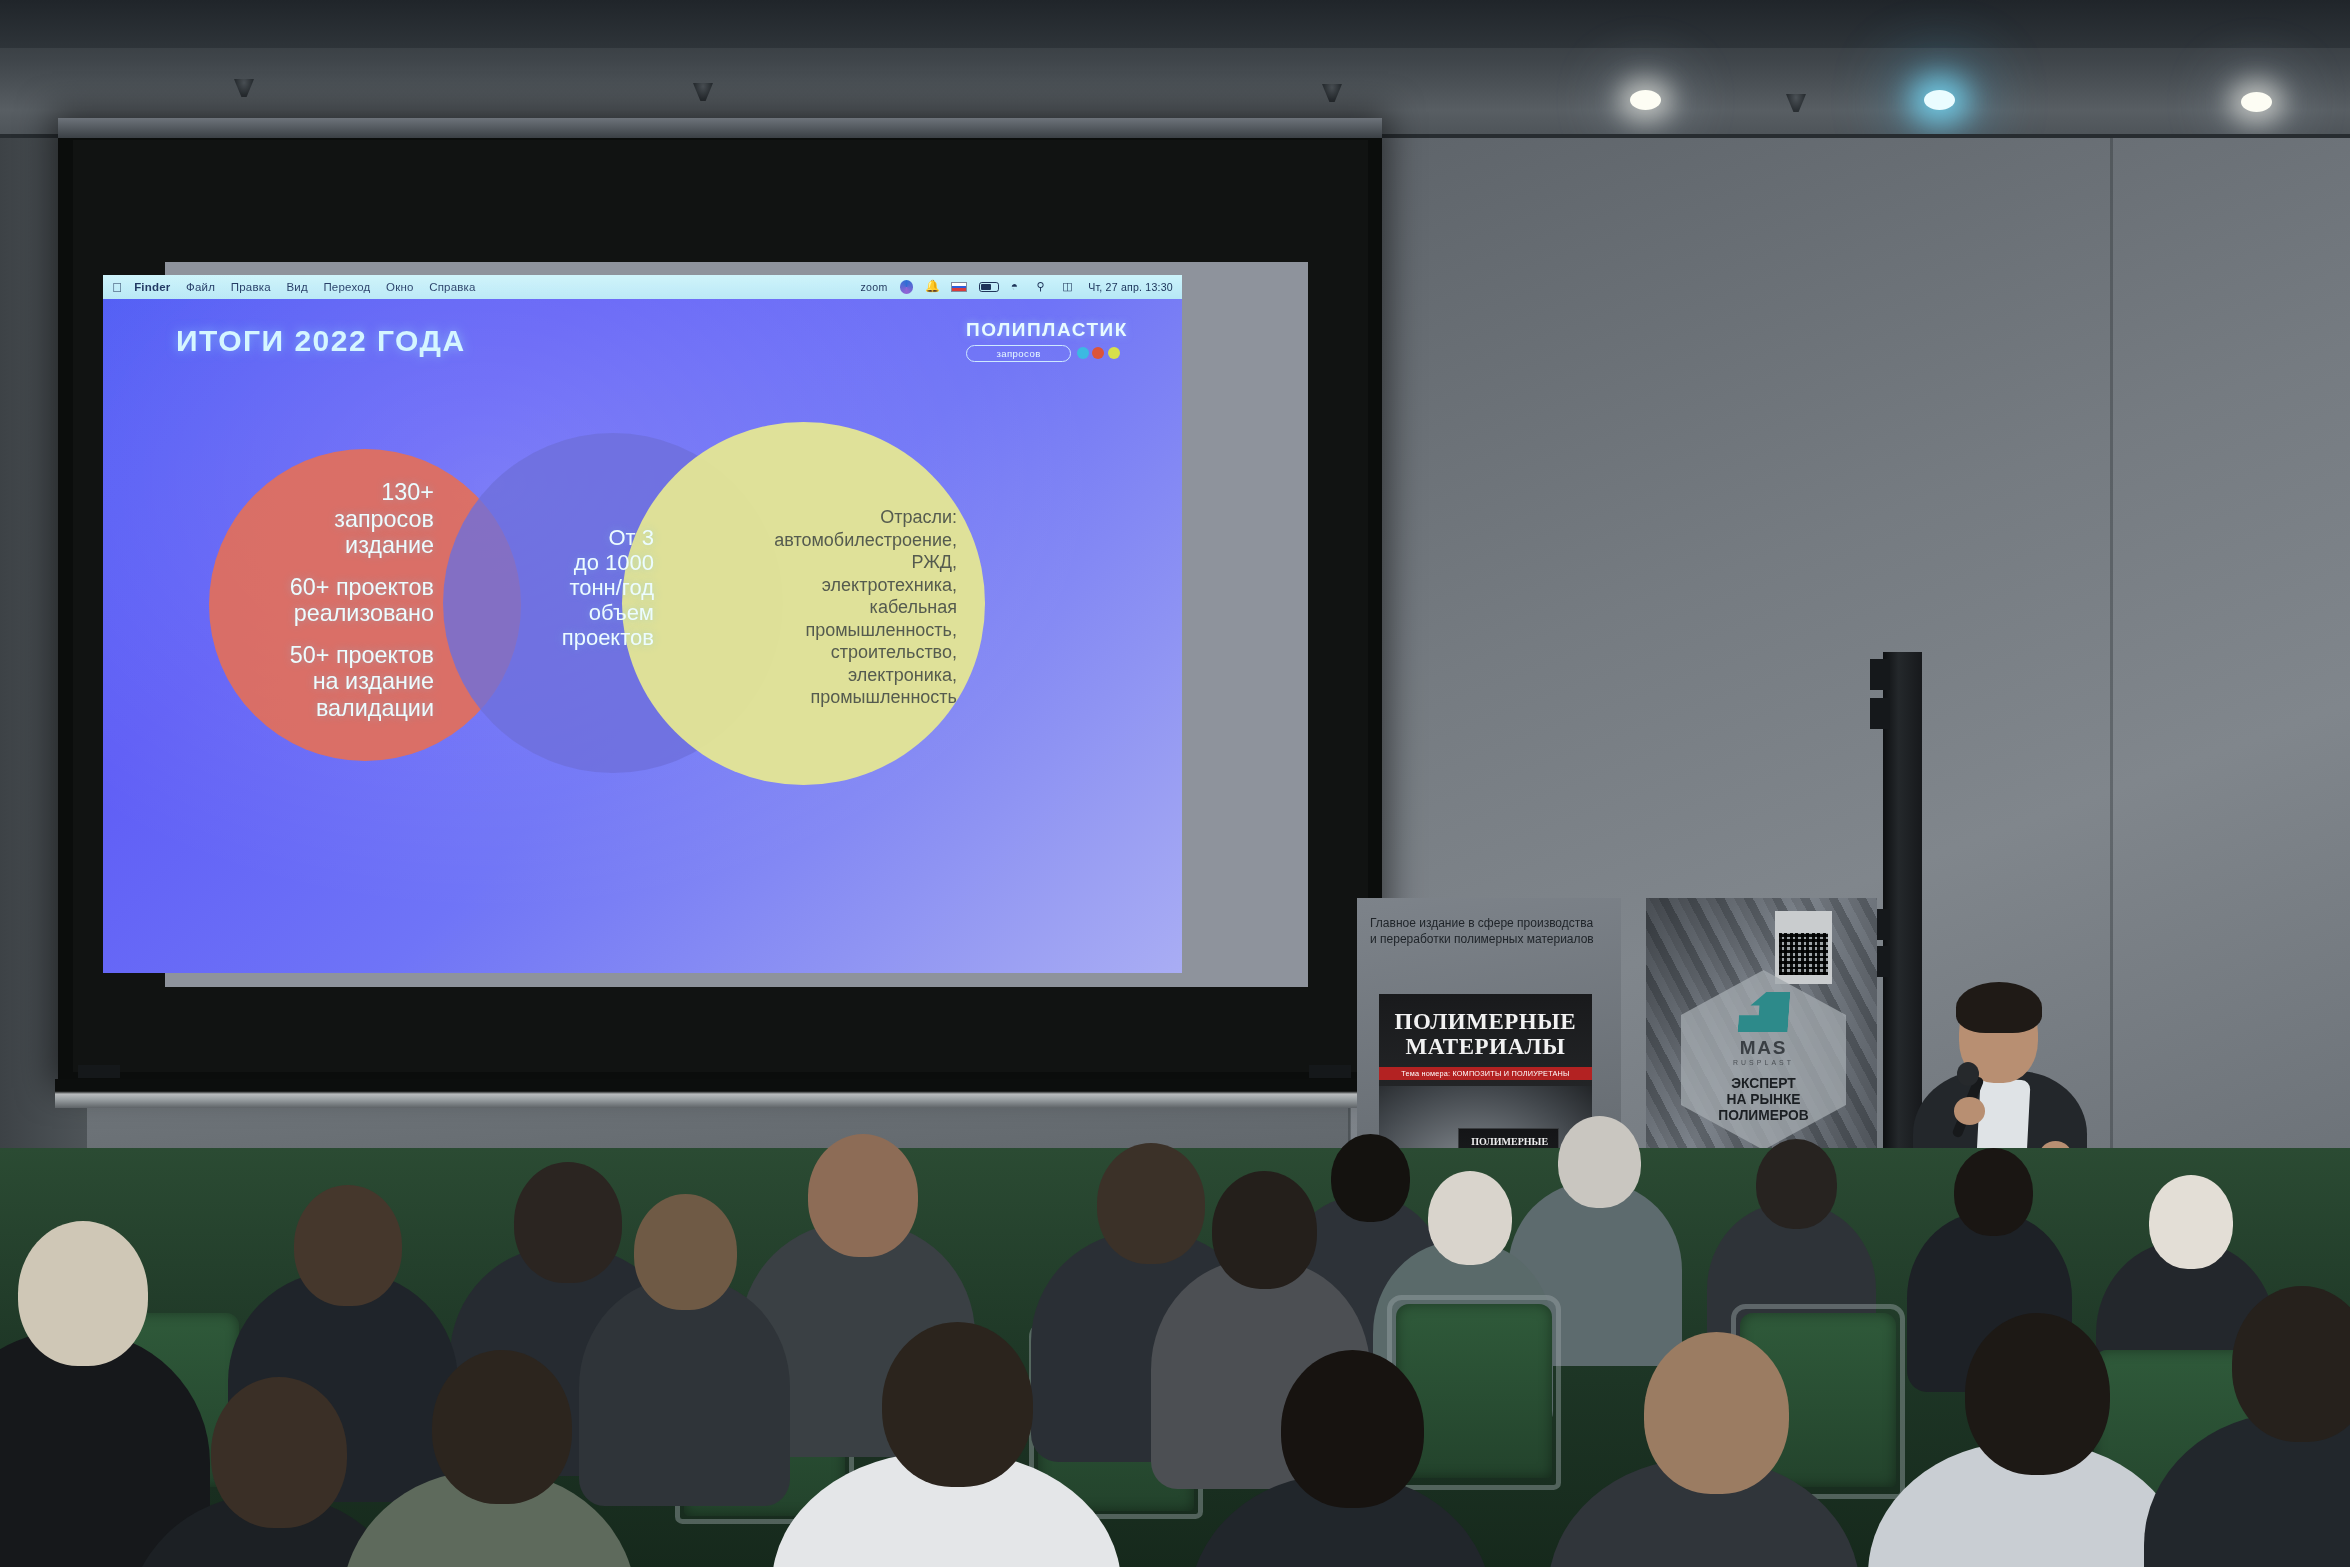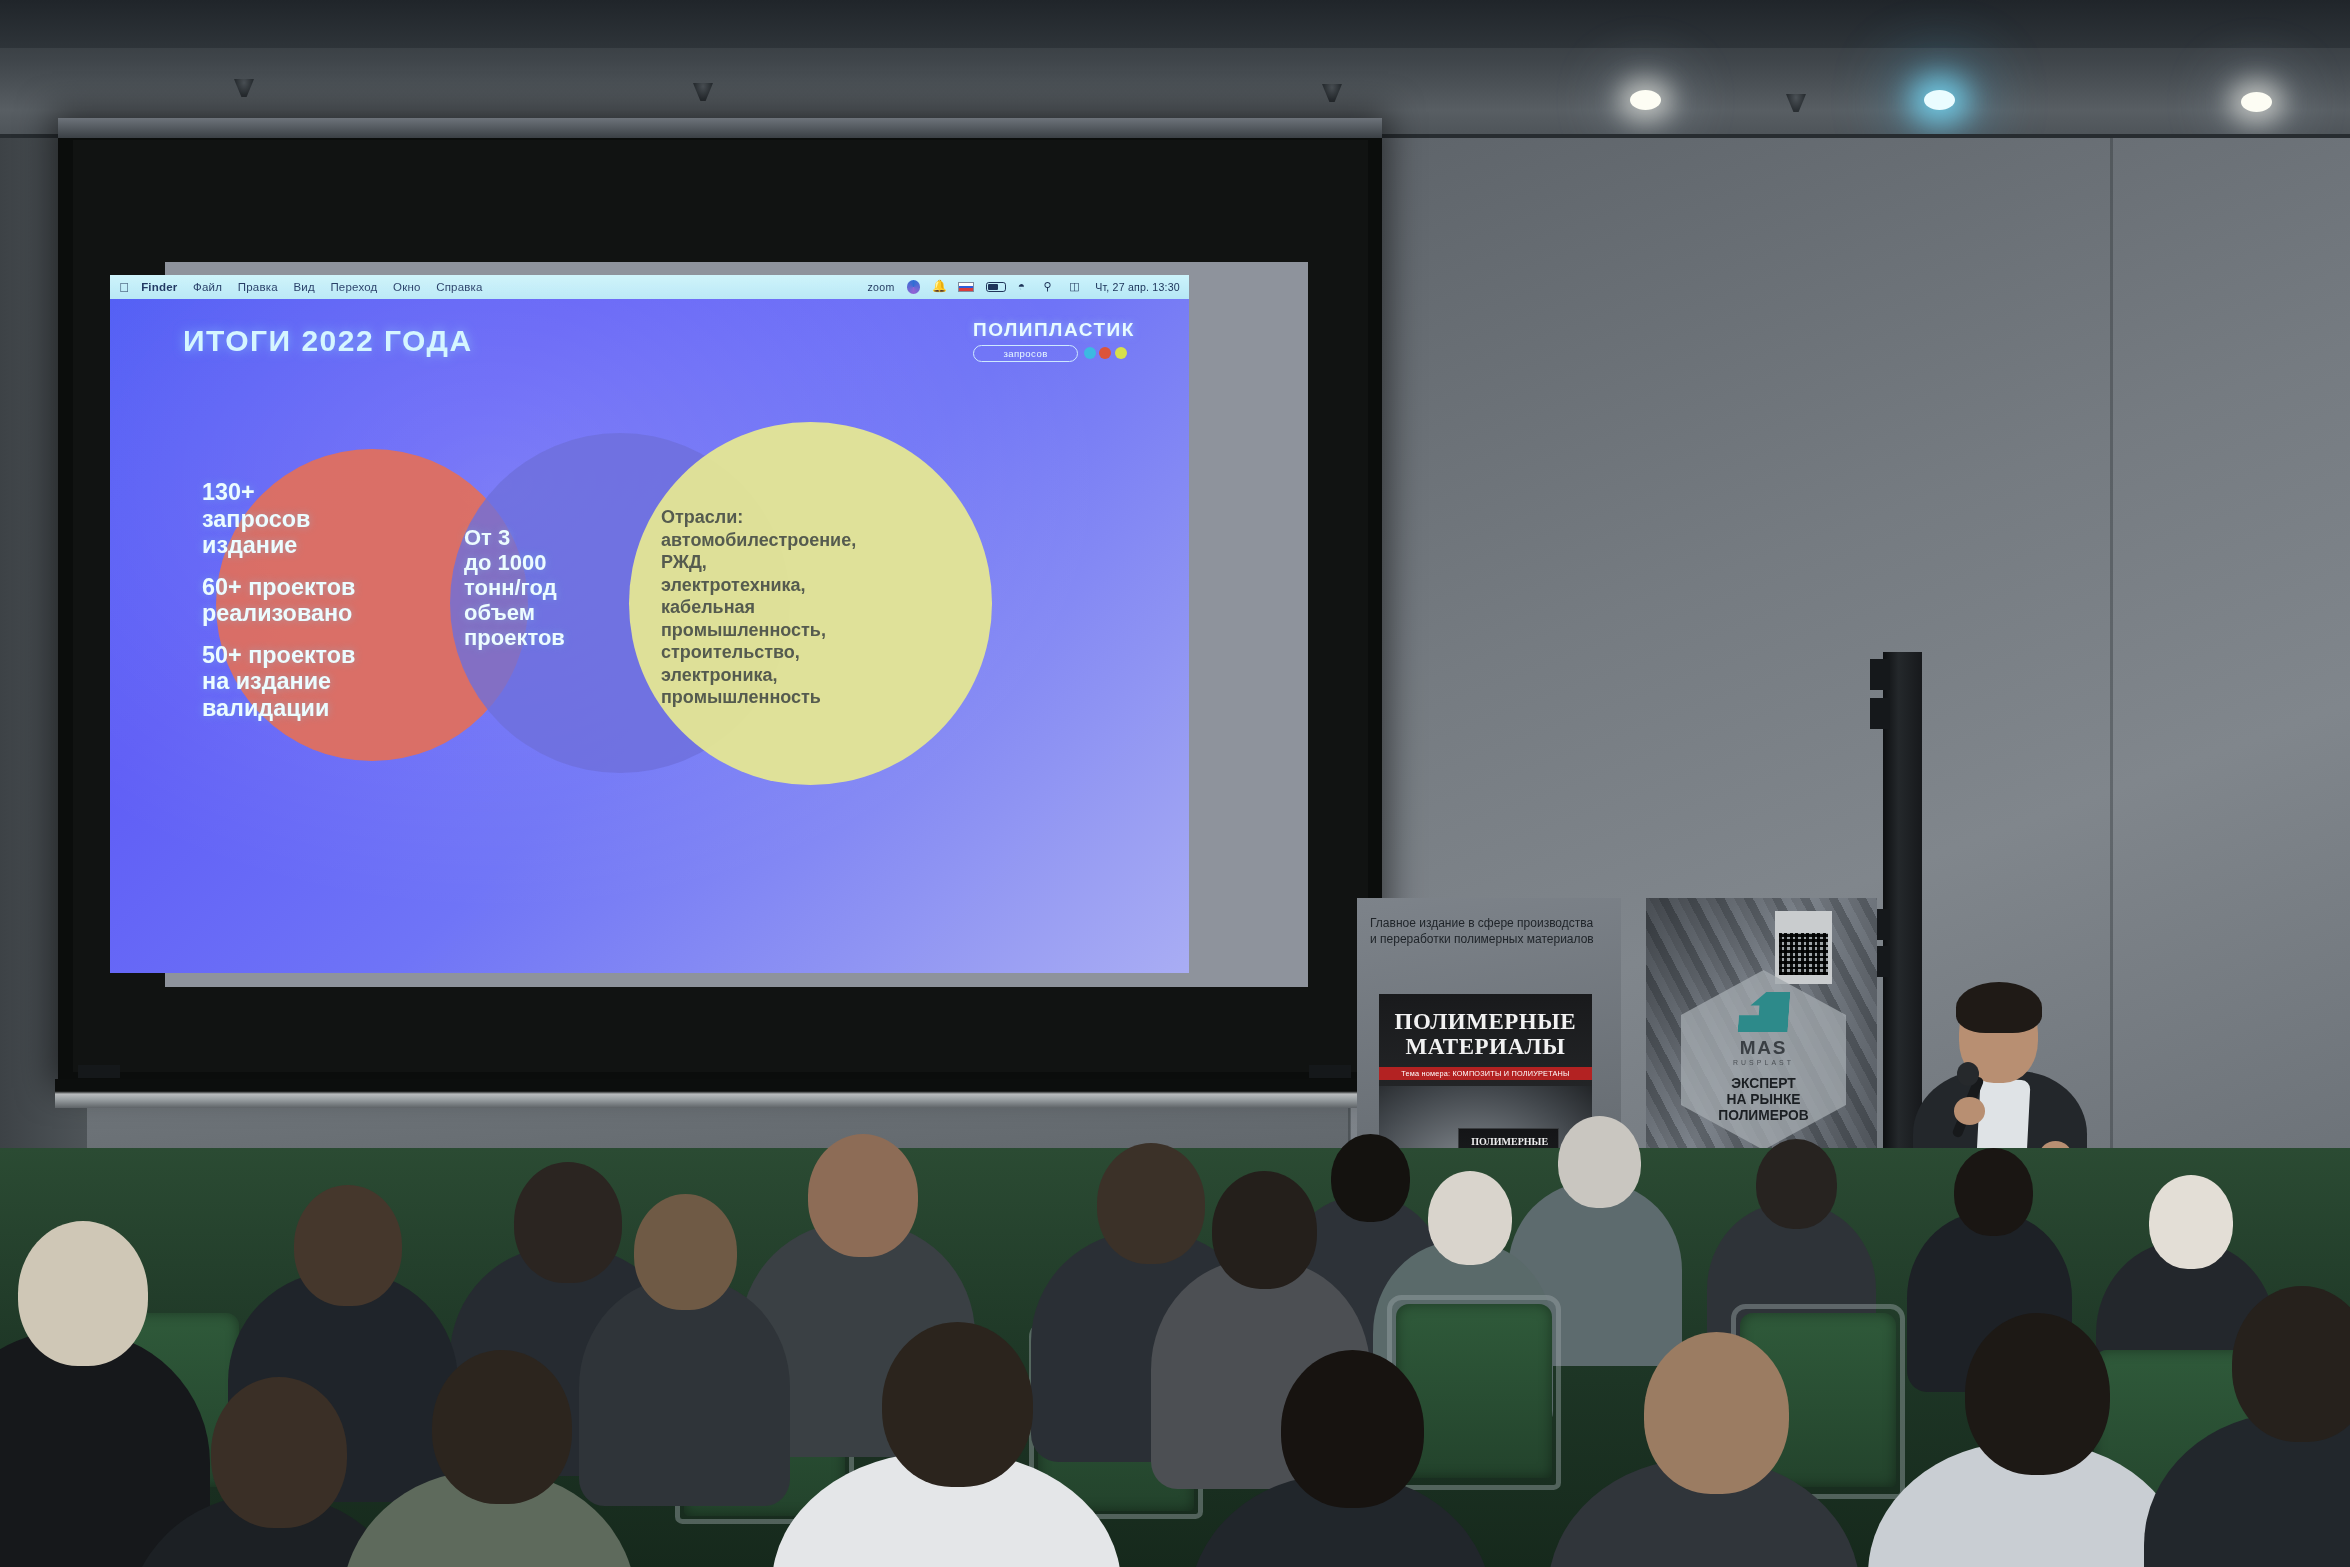--- a/index.html
+++ b/index.html
@@ -76,21 +76,21 @@
   .screen-bottom-rail{
     position:absolute;left:55px;top:1079px;width:1334px;height:29px;
     background:linear-gradient(180deg,#0c0e0d 0%,#0c0e0d 42%,#b9bcbe 52%,#9aa0a3 70%,#5e6367 100%);
   }
   .screen-bracket{
     position:absolute;top:1065px;width:42px;height:13px;background:#15181a;
   }
 
   
   .slide{
-    position:absolute; left:110px; top:275px; width:1079px; height:698px;
+    position:absolute; left:103px; top:275px; width:1079px; height:698px;
     background:linear-gradient(135deg,#4e5af0 0%,#5f5ef2 28%,#6f74f3 55%,#8e93f0 80%,#a9adf2 100%);
     overflow:hidden;
     filter:saturate(1.03);
   }
   .slide-glow{
     position:absolute;inset:0;
     background:radial-gradient(ellipse at 36% 30%, rgba(255,255,255,.16), rgba(255,255,255,0) 62%);
     pointer-events:none;
   }
   
@@ -147,21 +147,21 @@
   }
   .circ-blue{
     left:340px; top:158px; width:340px; height:340px;
     background:#6e6fd8; opacity:.80;
   }
   .circ-yellow{
     left:519px; top:147px; width:363px; height:363px;
     background:#e3e597; opacity:.96;
   }
   .circ-txt{
-    position:absolute; text-align:left; color:#ecfcff; font-weight:bold;
+    position:absolute; text-align:right; color:#ecfcff; font-weight:normal;
     text-shadow:0 0 8.3px rgba(120,200,230,.45);
     line-height:1.14;
   }
   .txt-red{ left:92px; top:204px; width:239px; font-size:23.4px; }
   .txt-red p{ margin-bottom:14.7px; }
   .txt-blue{ left:354px; top:250px; width:197px; font-size:22px; }
   .txt-yellow{
     left:551px; top:231px; width:303px; font-size:18px;
     color:#555b4f; text-shadow:none; line-height:1.25;
   }

